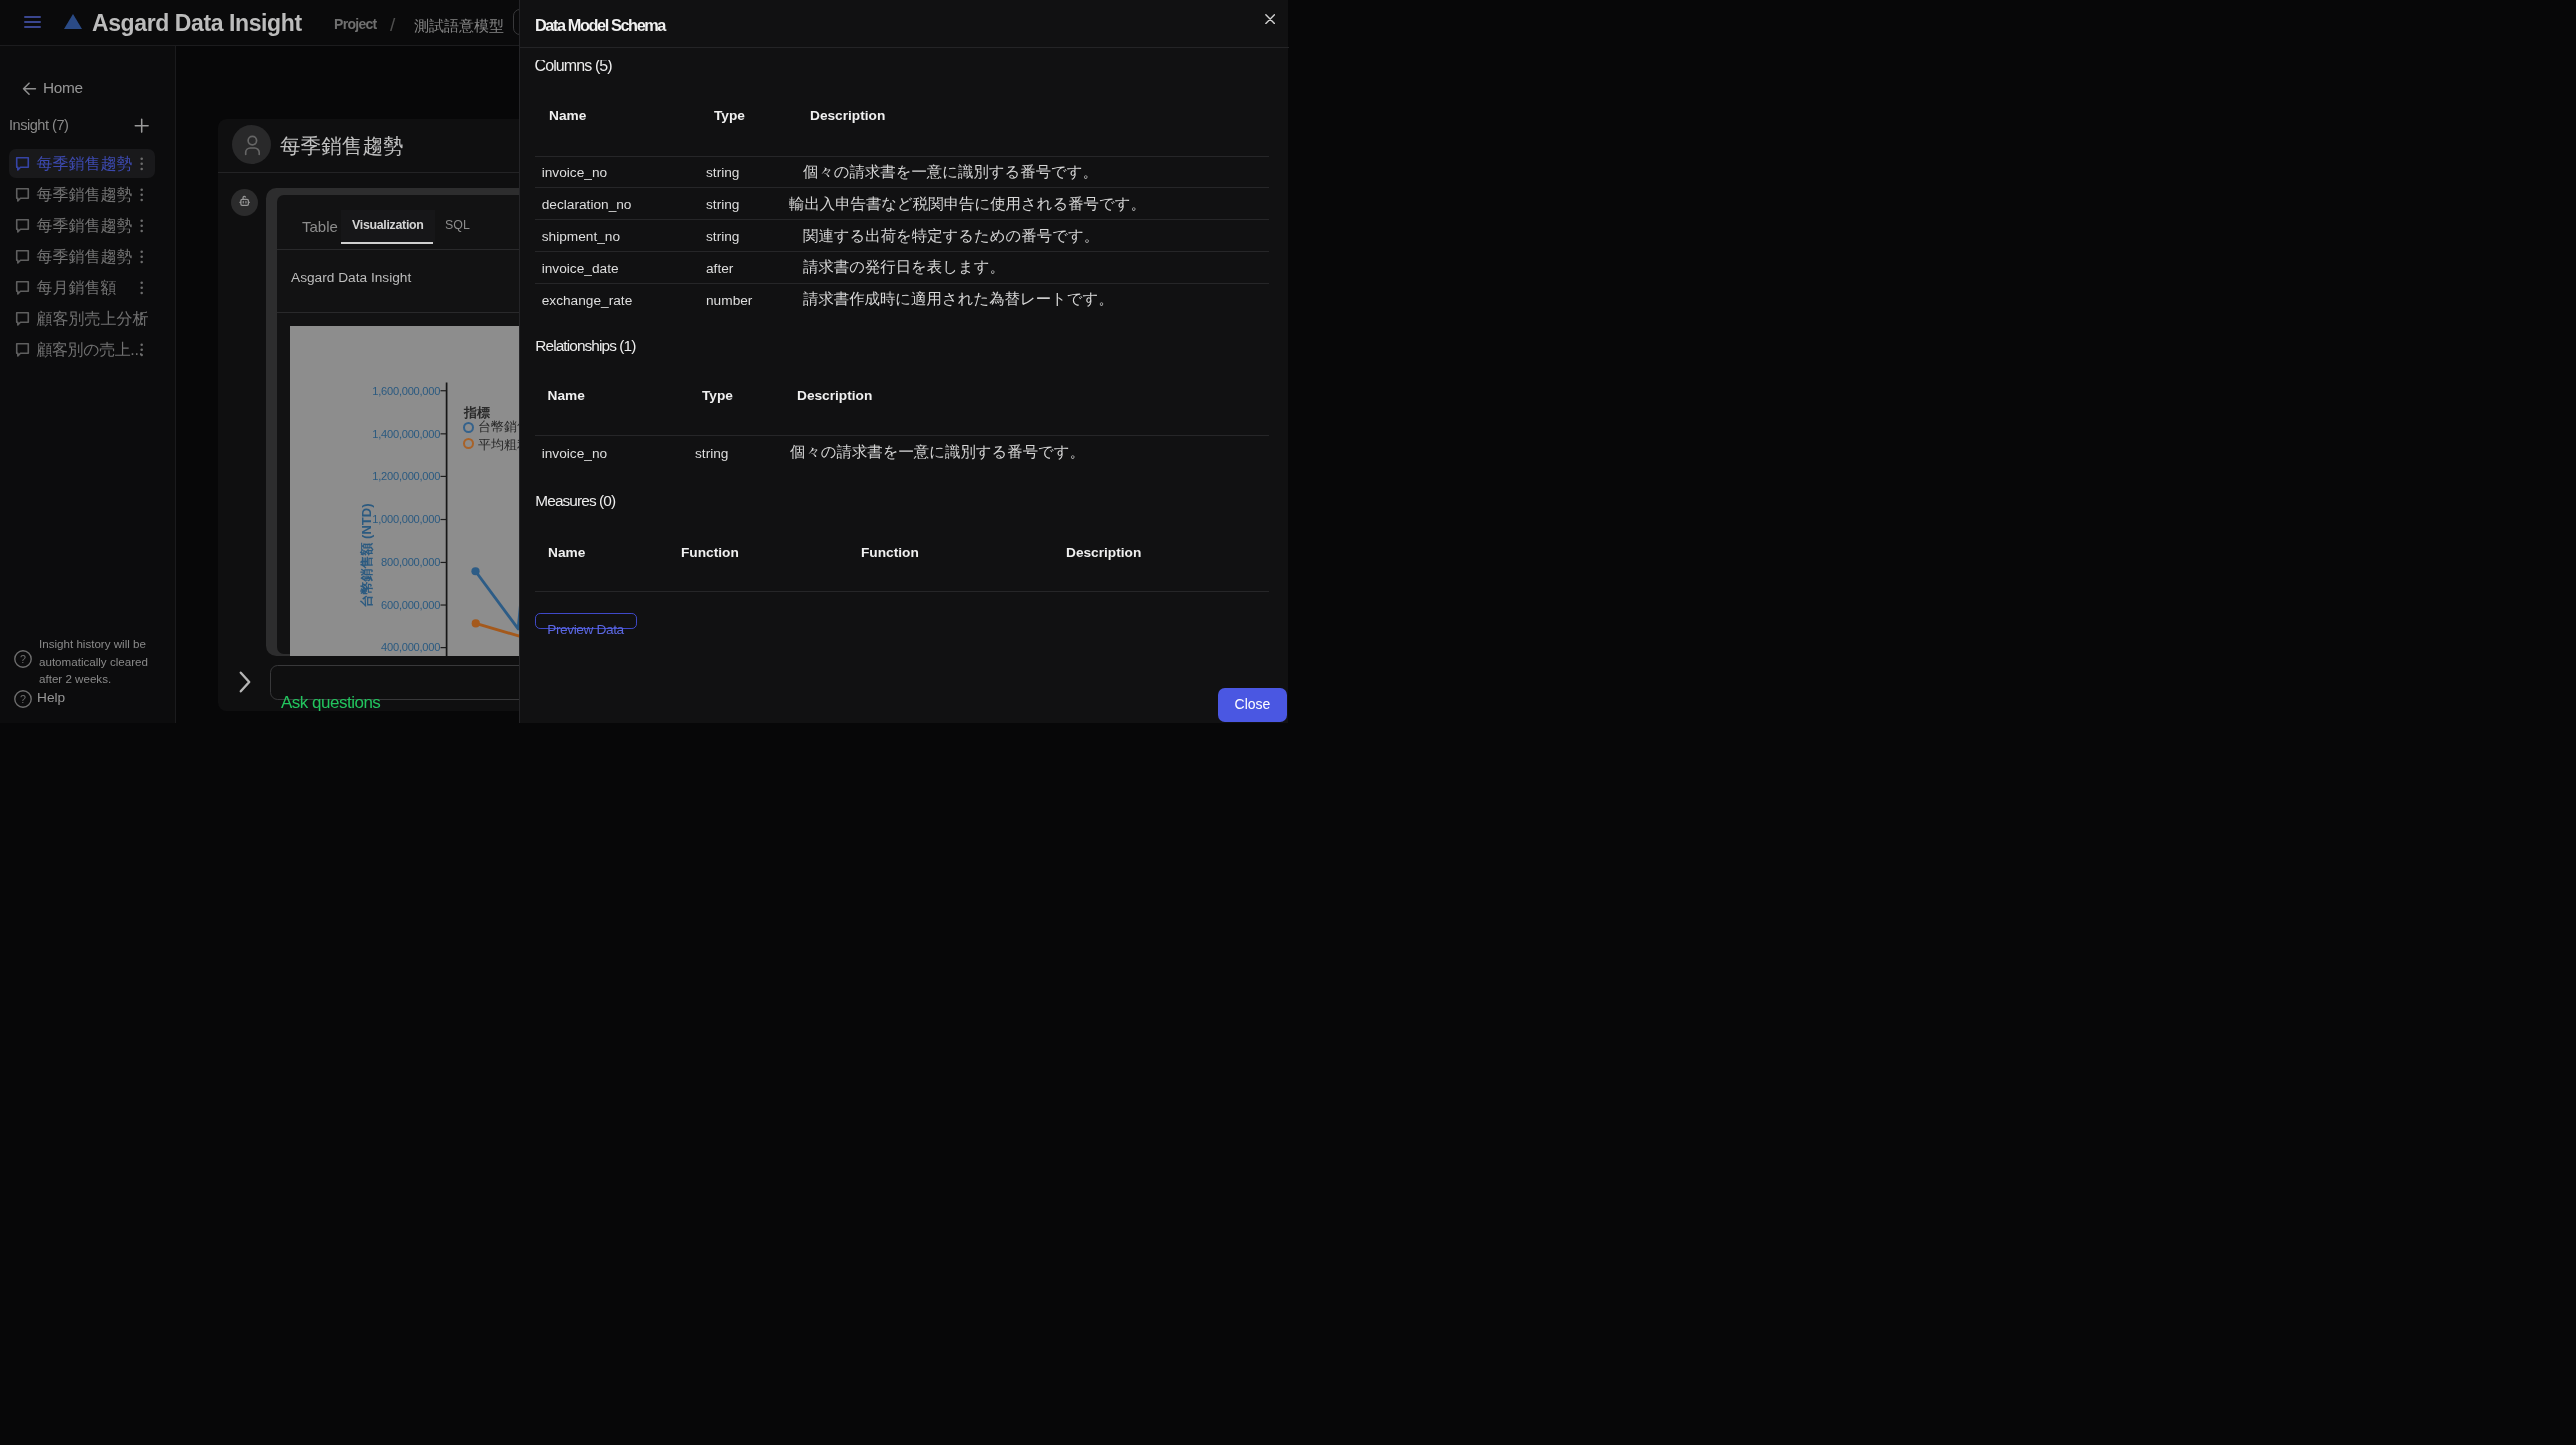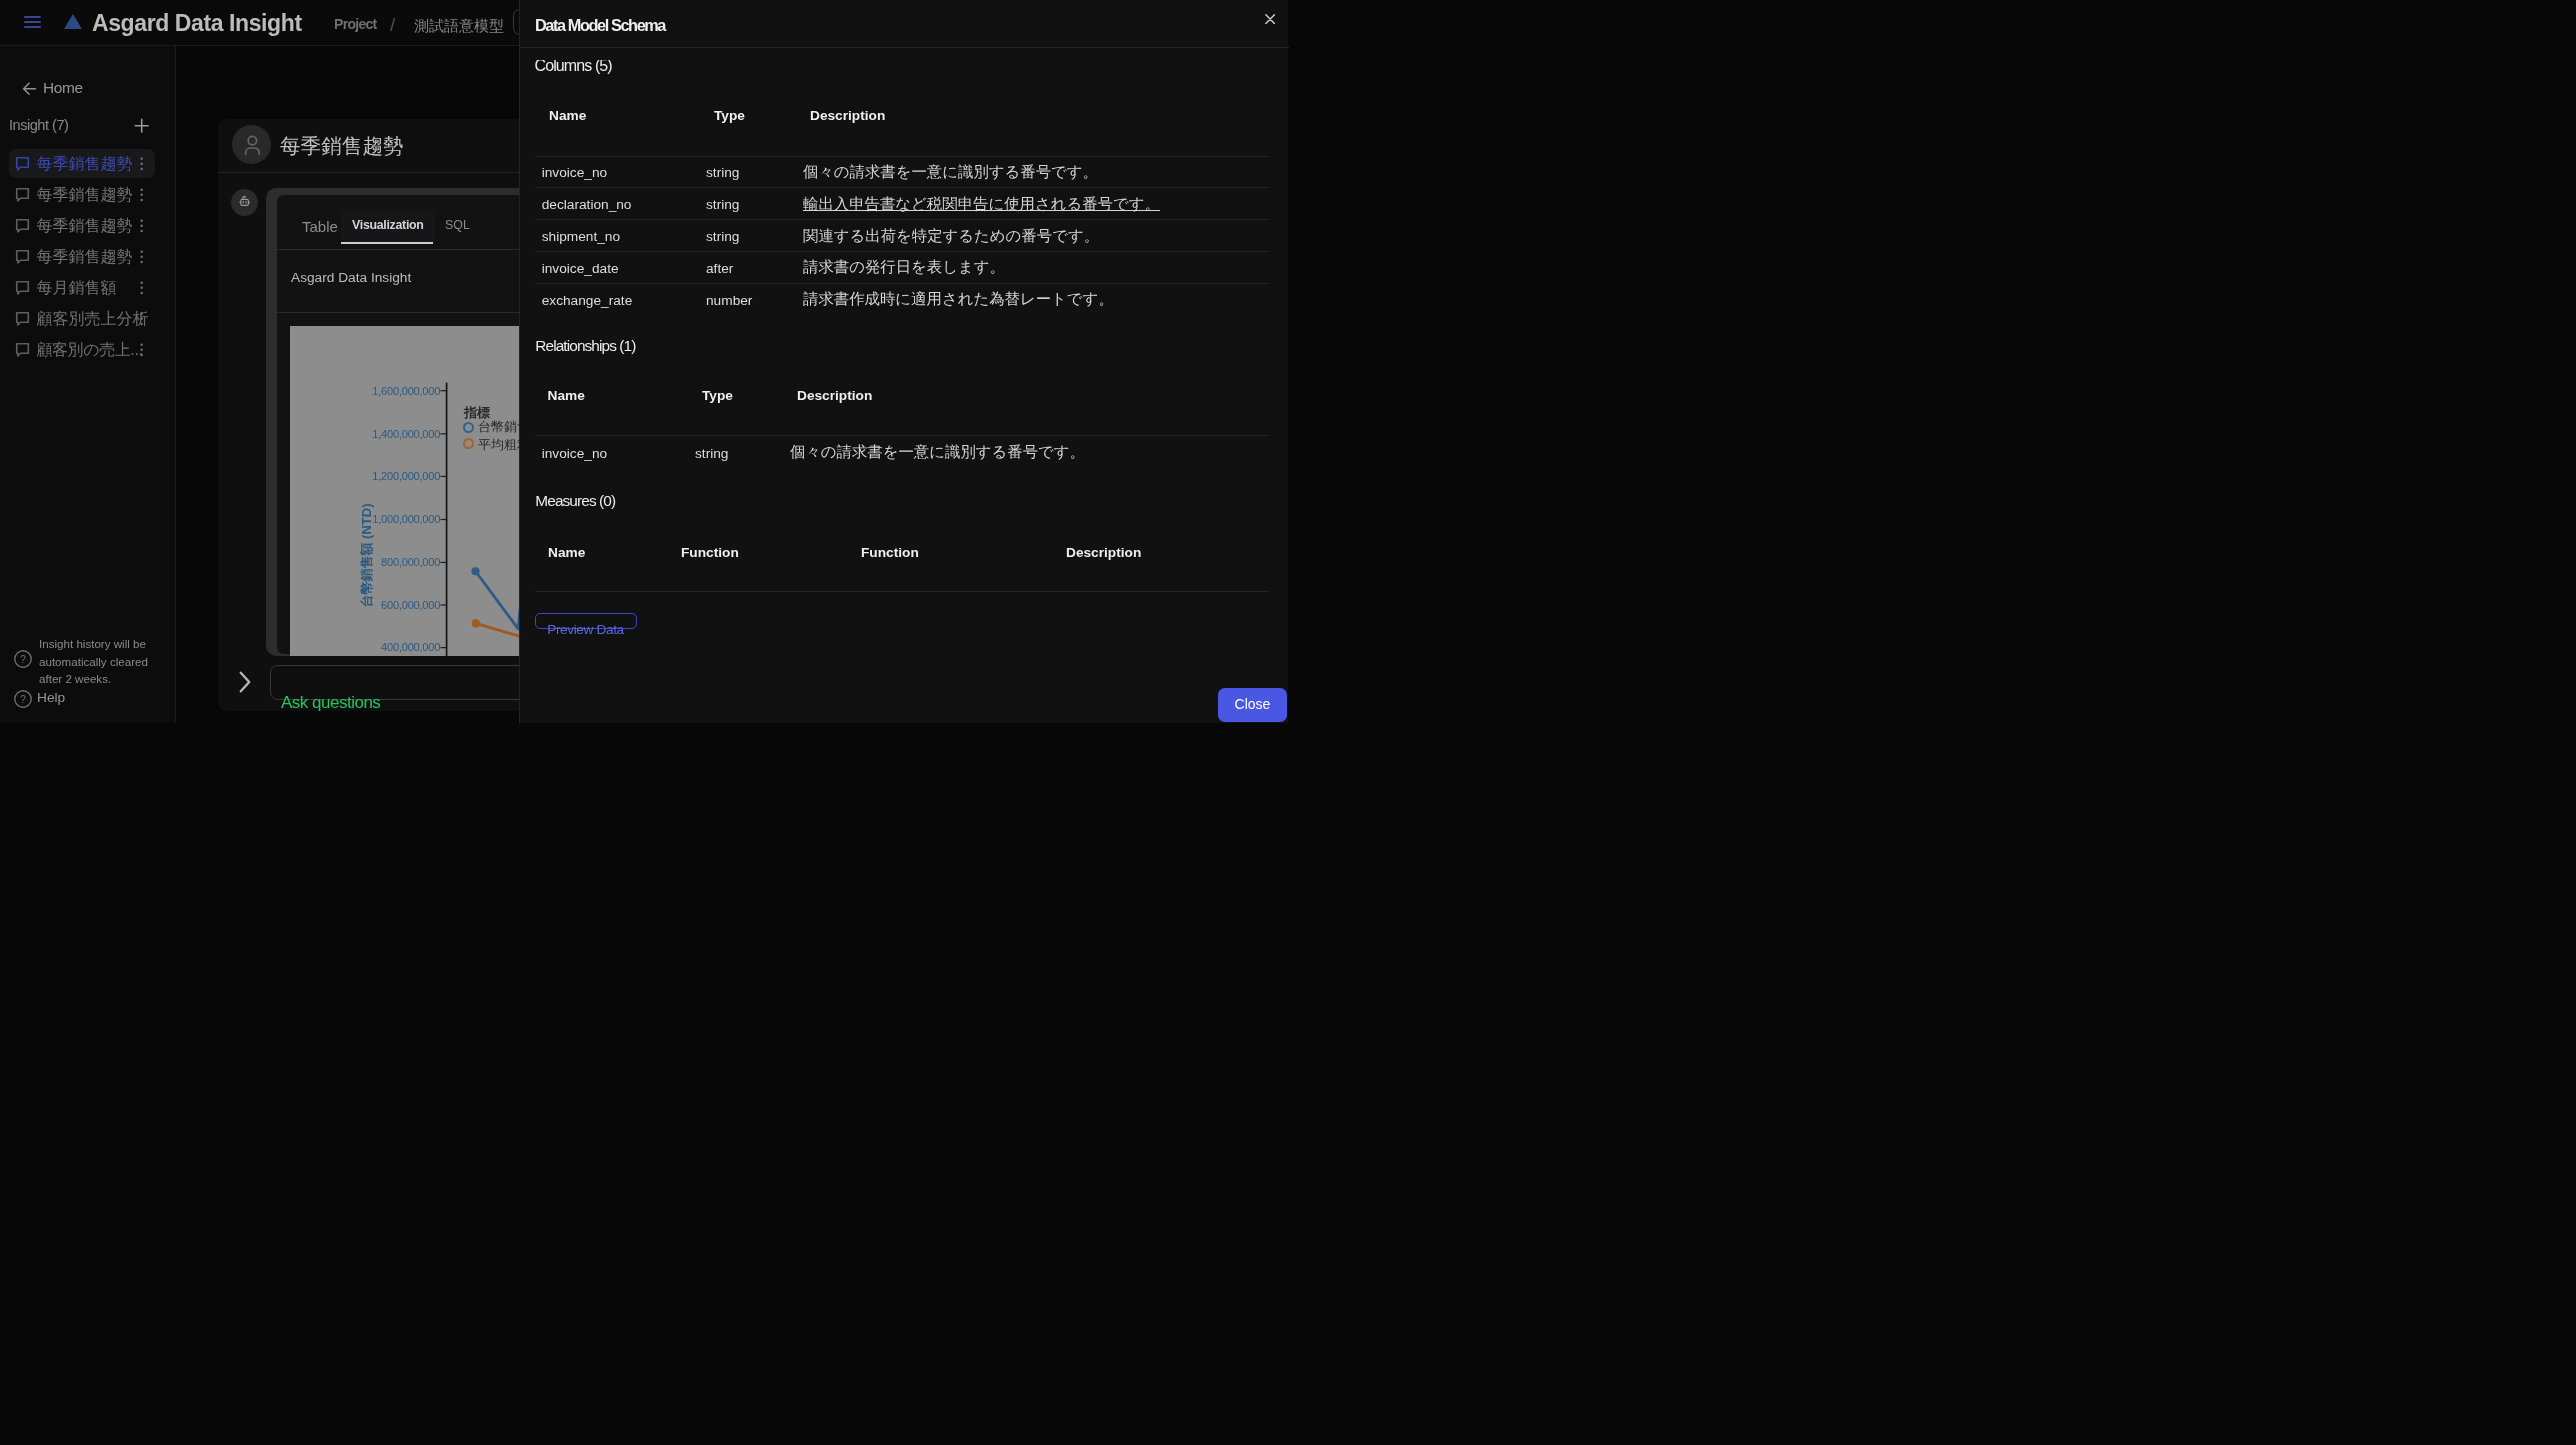--- a/index.html
+++ b/index.html
@@ -226,21 +226,21 @@
   <div class="t hdr" style="left:22px; top:109px;">Name</div>
   <div class="t hdr" style="left:187px; top:109px;">Type</div>
   <div class="t hdr" style="left:283px; top:109px;">Description</div>
   <div class="abs dvd" style="left:14.5px; top:156px;"></div>
   <div class="t cell" style="left:21.7px; top:166px;">invoice_no</div>
   <div class="t cell" style="left:186px; top:166px;">string</div>
   <div class="t cjk" style="left:283px; top:164px;">個々の請求書を一意に識別する番号です。</div>
   <div class="abs dvd" style="left:14.5px; top:187px;"></div>
   <div class="t cell" style="left:21.7px; top:198px;">declaration_no</div>
   <div class="t cell" style="left:186px; top:198px;">string</div>
-  <div class="t cjk" style="left:283px; top:196px;text-decoration:underline;">輸出入申告書など税関申告に使用される番号です。</div>
+  <div class="t cjk" style="left:269px; top:196px;">輸出入申告書など税関申告に使用される番号です。</div>
   <div class="abs dvd" style="left:14.5px; top:219px;"></div>
   <div class="t cell" style="left:21.7px; top:230px;">shipment_no</div>
   <div class="t cell" style="left:186px; top:230px;">string</div>
   <div class="t cjk" style="left:283px; top:228px;">関連する出荷を特定するための番号です。</div>
   <div class="abs dvd" style="left:14.5px; top:251px;"></div>
   <div class="t cell" style="left:21.7px; top:262px;">invoice_date</div>
   <div class="t cell" style="left:186px; top:262px;">after</div>
   <div class="t cjk" style="left:283px; top:259px;">請求書の発行日を表します。</div>
   <div class="abs dvd" style="left:14.5px; top:283px;"></div>
   <div class="t cell" style="left:21.7px; top:294px;">exchange_rate</div>

